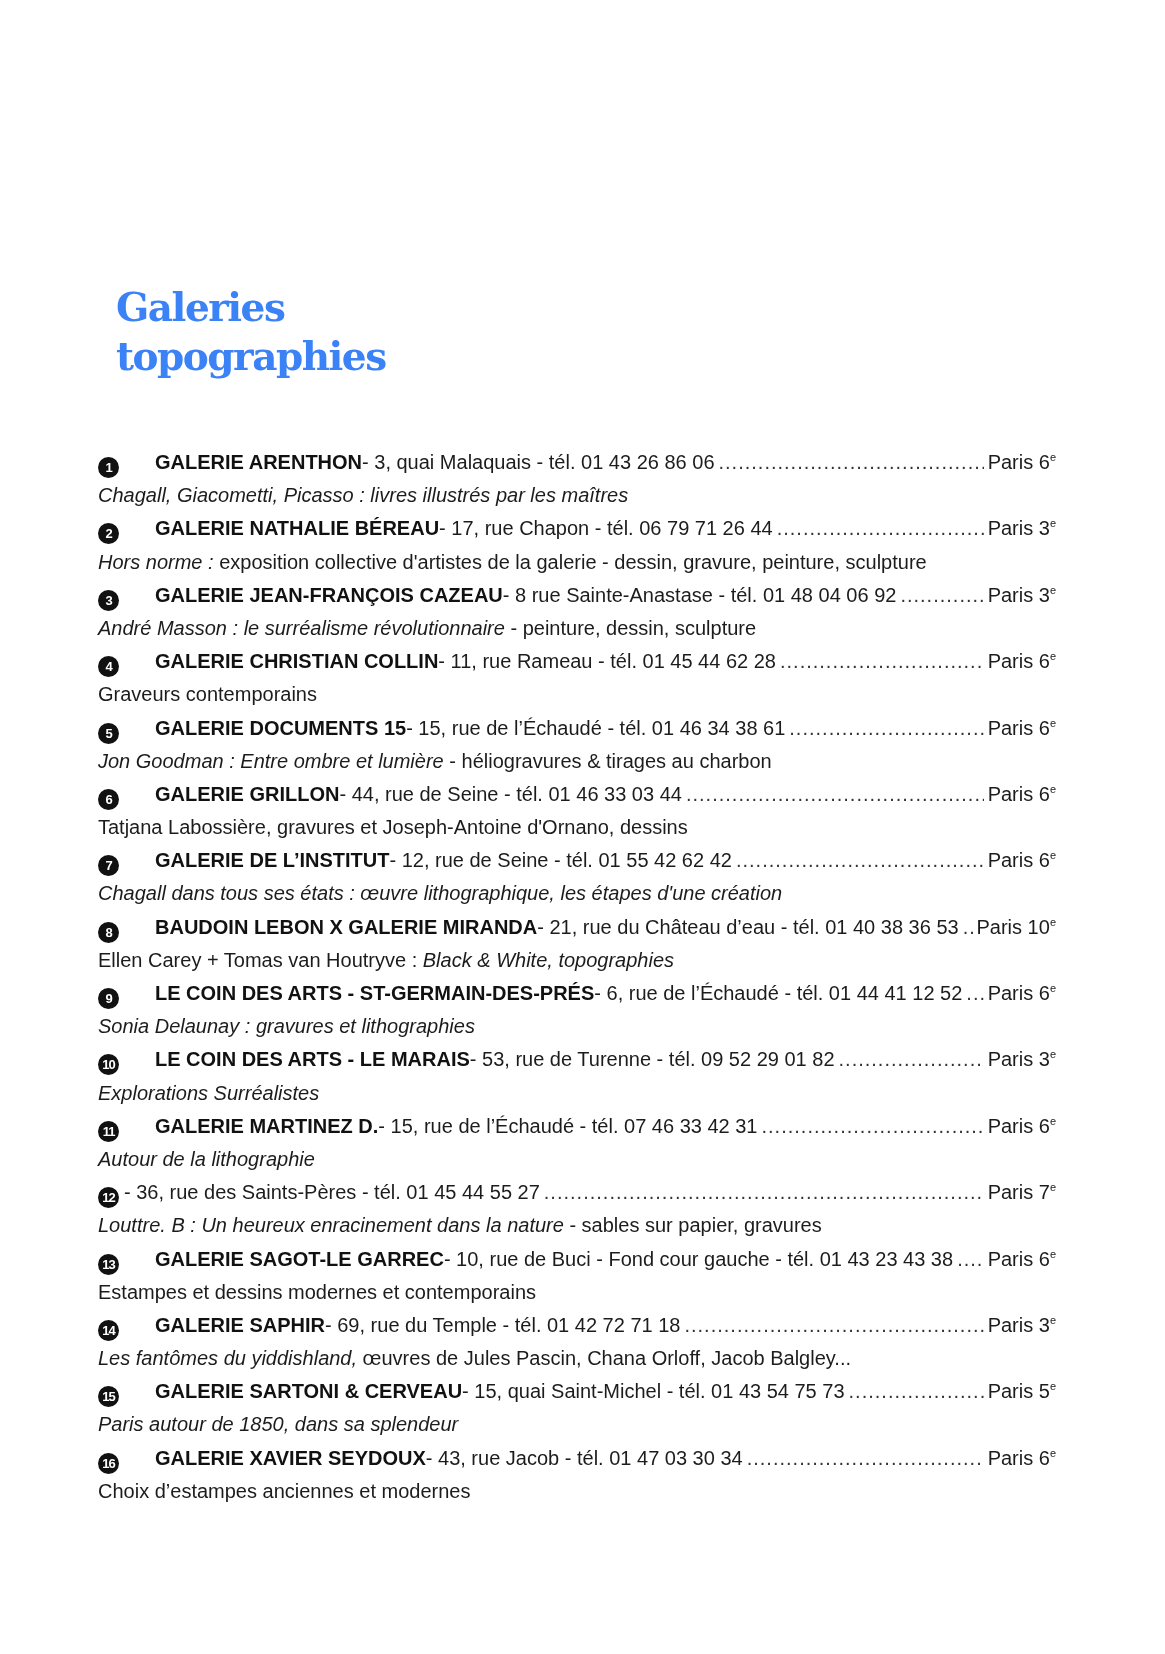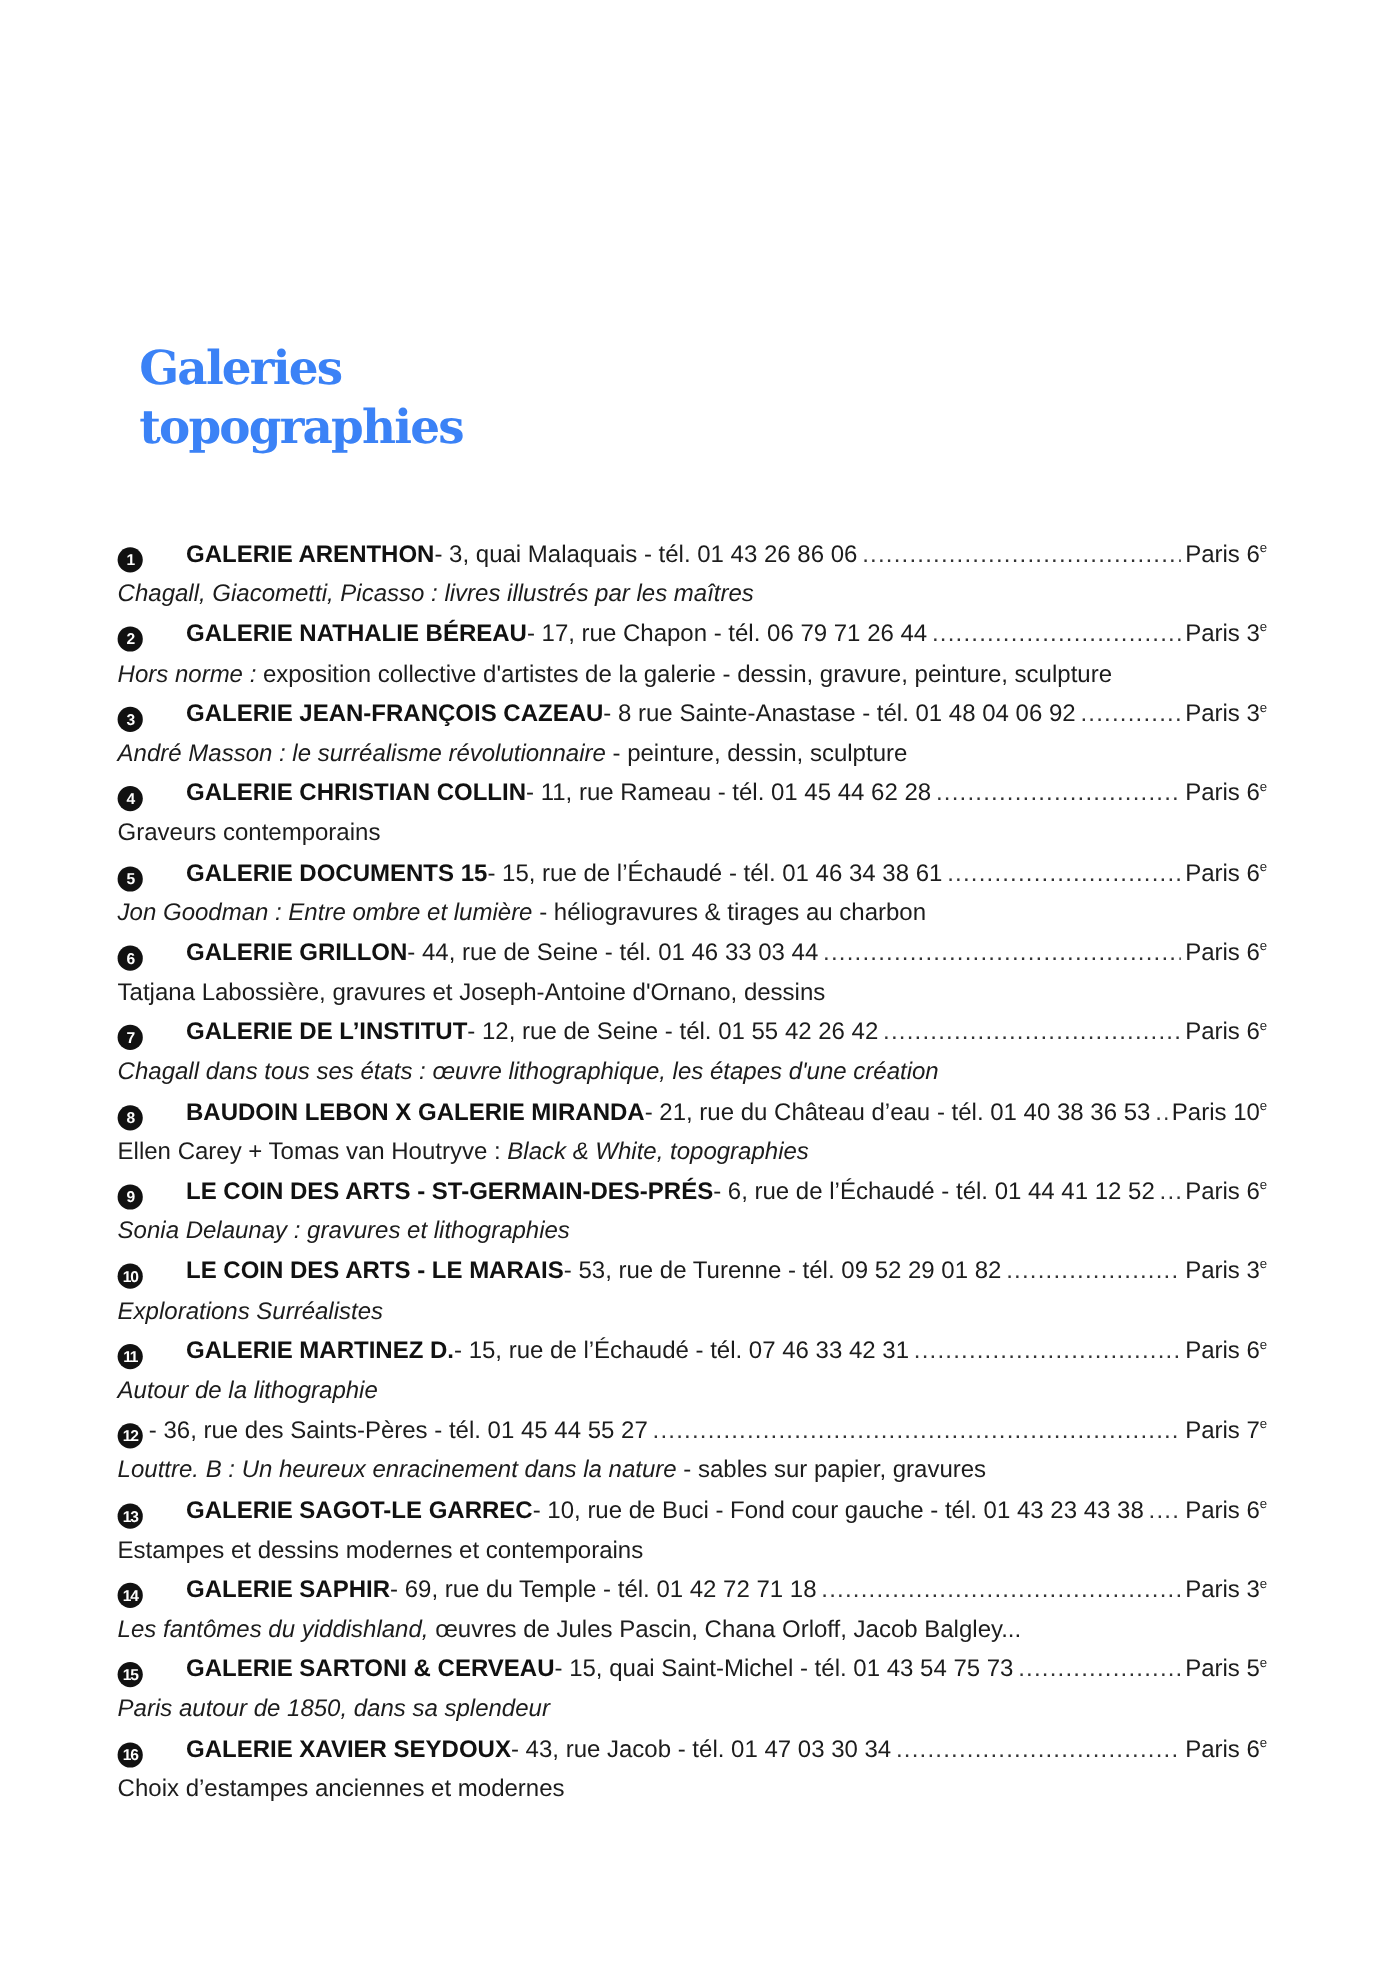--- a/index.html
+++ b/index.html
@@ -112,21 +112,21 @@
       <span class="leader"></span>
       <span class="city"><span>Paris 6</span><sup>e</sup></span>
     </div>
     <div class="row desc"><i></i><span>Tatjana Labossière, gravures et Joseph-Antoine d'Ornano, dessins</span><i></i></div>
   </div>
 
   <div class="entry">
     <div class="row entry-line">
       <span class="badge">7</span>
       <span class="name">GALERIE DE L’INSTITUT</span>
-      <span class="addr"> - 12, rue de Seine - tél. 01 55 42 26 42</span>
+      <span class="addr"> - 12, rue de Seine - tél. 01 55 42 62 42</span>
       <span class="leader"></span>
       <span class="city"><span>Paris 6</span><sup>e</sup></span>
     </div>
     <div class="row desc"><i>Chagall dans tous ses états : œuvre lithographique, les étapes d'une création</i><span></span><i></i></div>
   </div>
 
   <div class="entry">
     <div class="row entry-line">
       <span class="badge">8</span>
       <span class="name">BAUDOIN LEBON X GALERIE MIRANDA</span>

